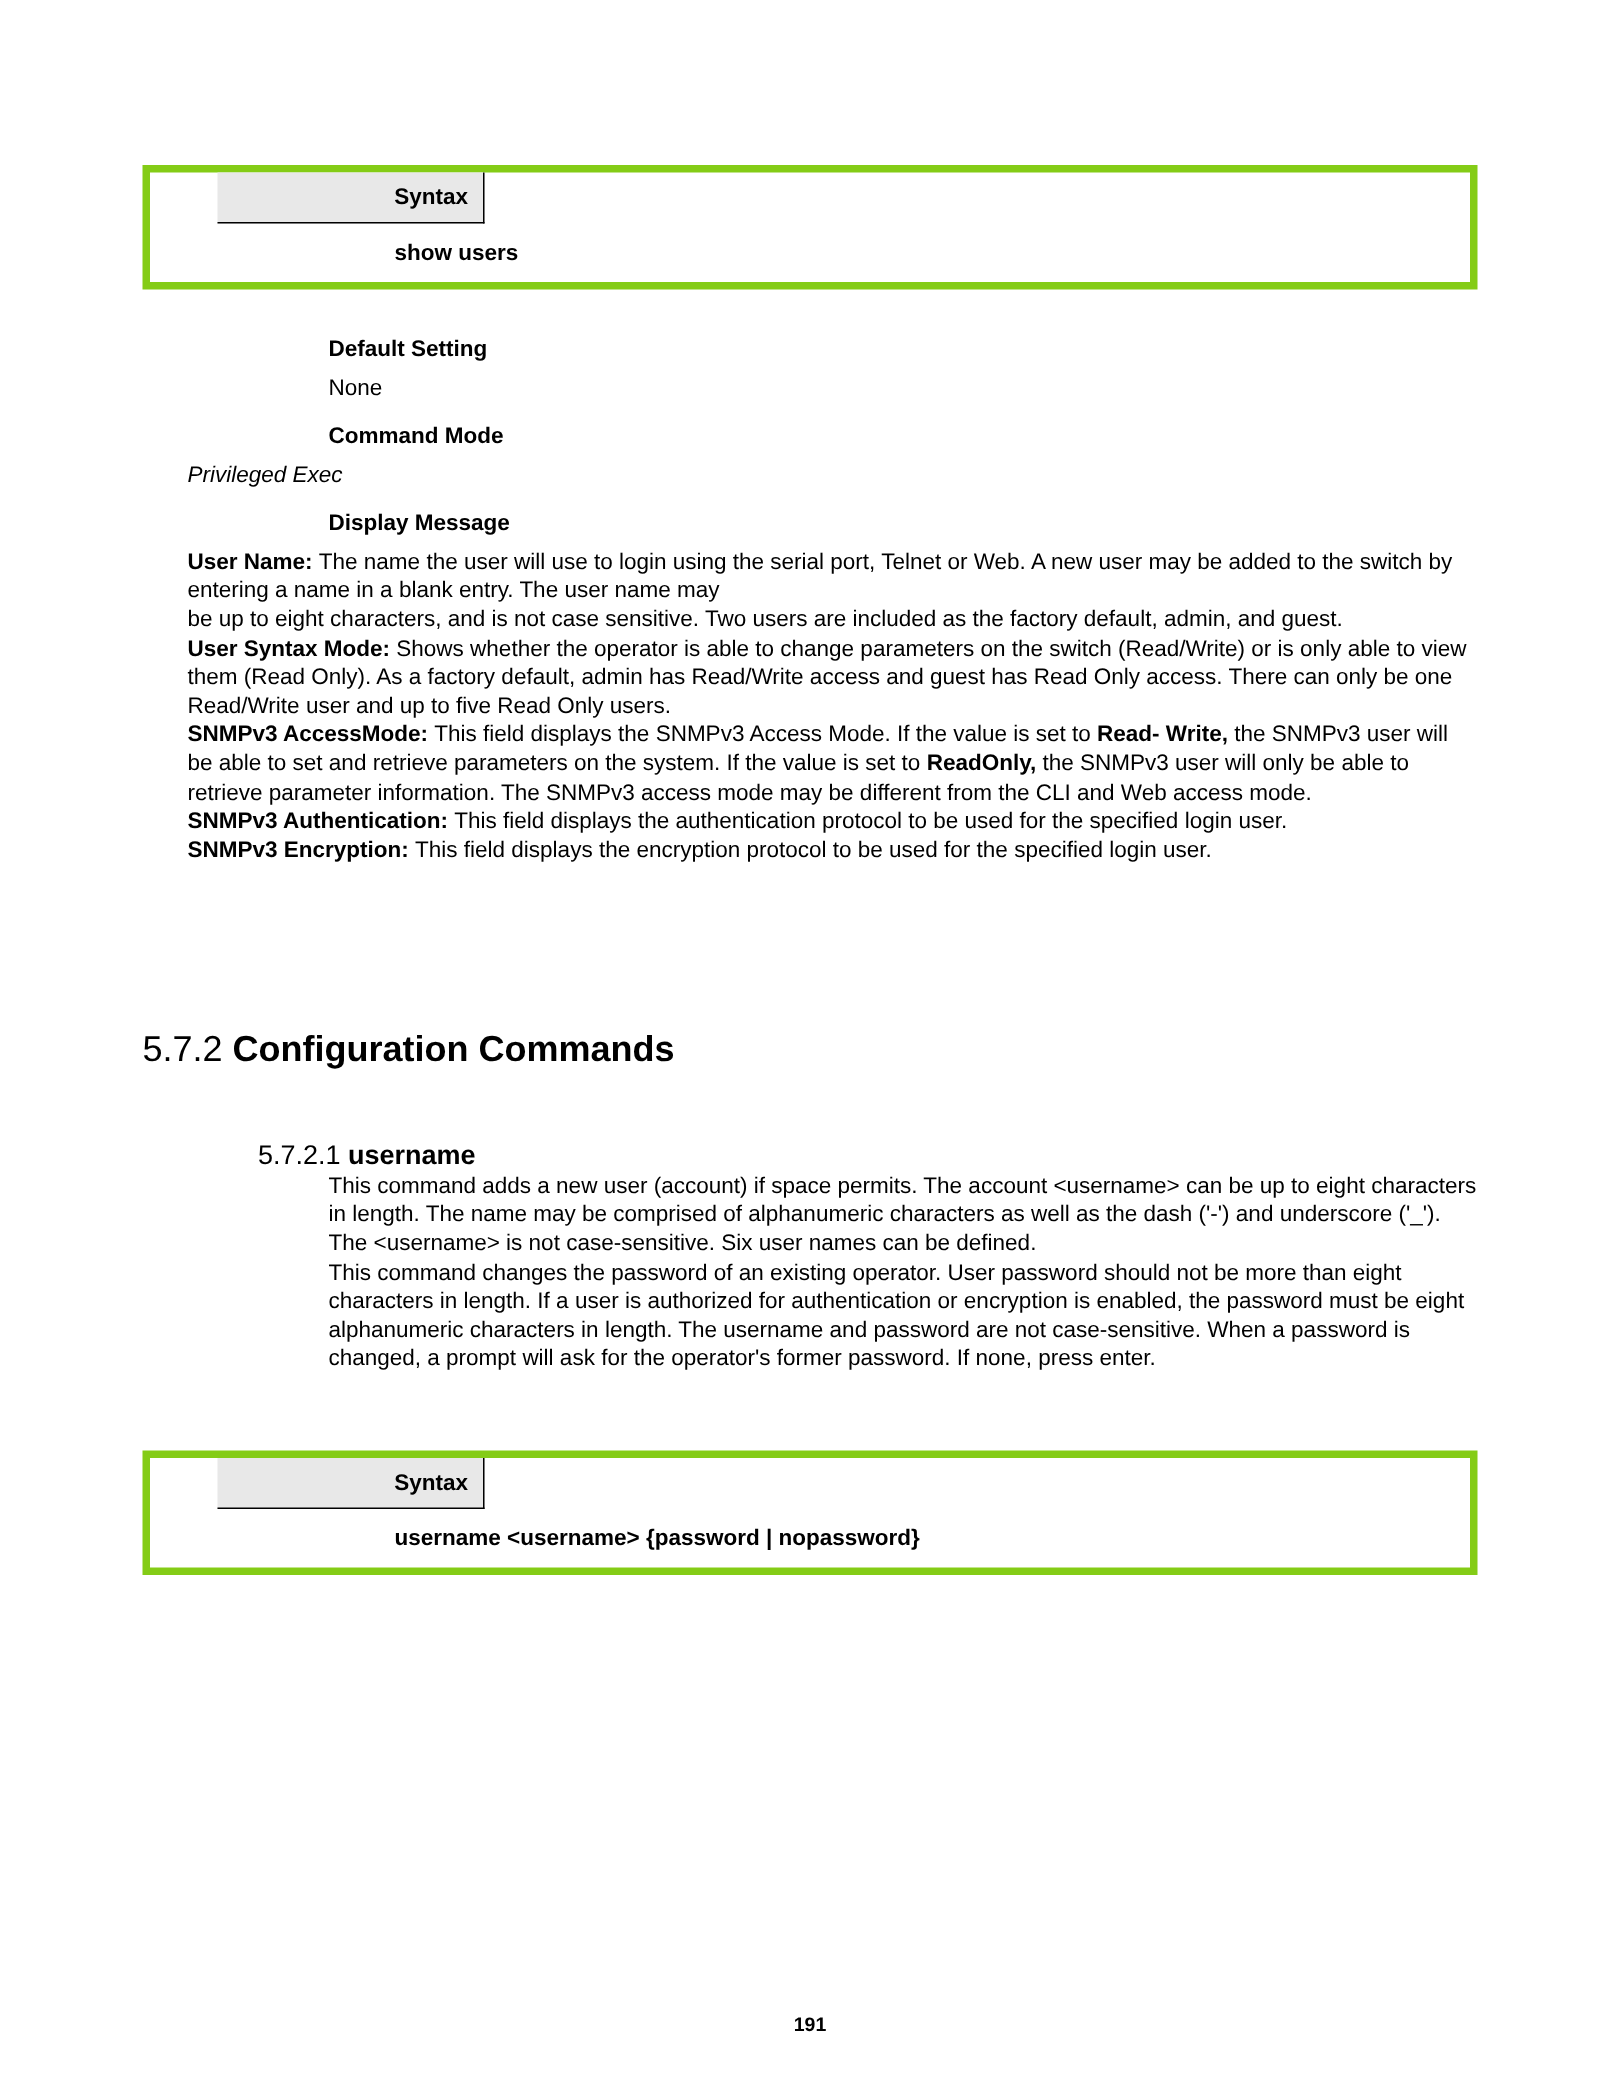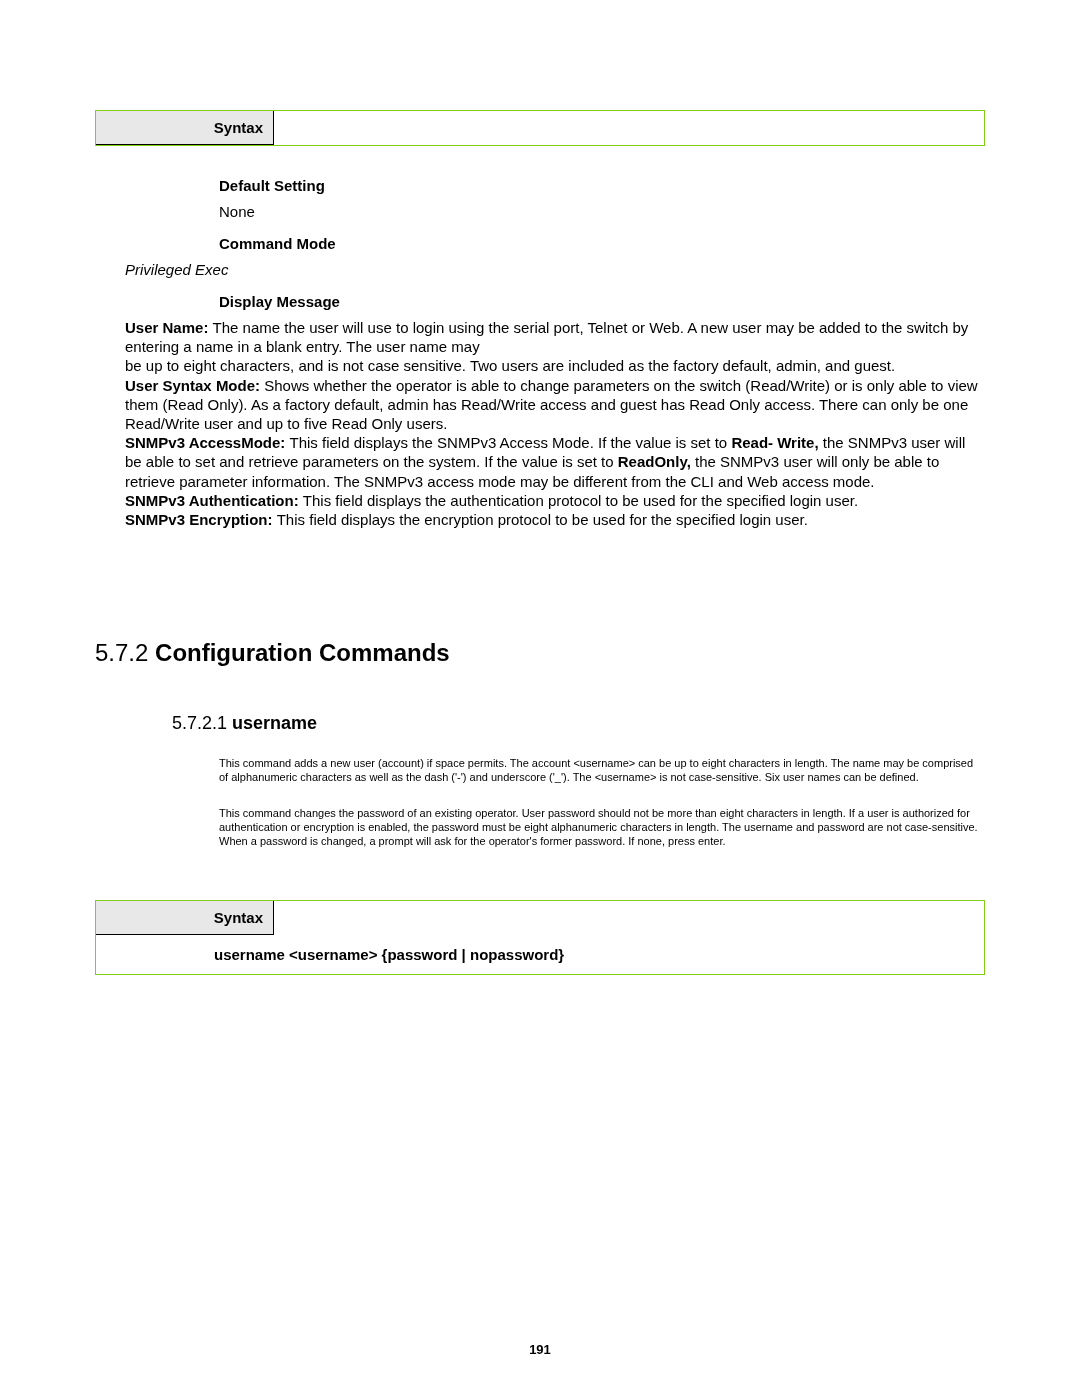--- a/index.html
+++ b/index.html
@@ -9,22 +9,23 @@
     }
     body {
       font-family: Arial, Helvetica, sans-serif;
       background: #fff;
       width: 1080px;
       height: 1397px;
       position: relative;
       padding: 110px 95px 50px 95px;
     }
     .syntax-box {
-      border: 1px solid #84cc16;
+      border: 5px solid #84cc16;
       margin-bottom: 8px;
+      padding-left: 45px;
     }
     .syntax-header {
       background: #e8e8e8;
       border-bottom: 1px solid #000;
       border-right: 1px solid #000;
       width: 178px;
       padding: 8px 10px 8px 0;
       text-align: right;
       font-weight: bold;
       font-size: 15px;
@@ -74,23 +75,22 @@
     .sub-heading {
       font-size: 18px;
       font-weight: bold;
       margin-left: 77px;
       margin-top: 46px;
     }
     .sub-heading .num {
       font-weight: normal;
     }
     .para {
-      font-size: 11px;
+      font-size: 15px;
       margin-left: 124px;
-      margin-top: 22px;
       line-height: 1.28;
       max-width: 770px;
     }
     .syntax-box.second {
       margin-top: 52px;
     }
     .page-num {
       position: absolute;
       bottom: 40px;
       left: 0;
@@ -98,20 +98,21 @@
       text-align: center;
       font-weight: bold;
       font-size: 13px;
     }
   </style>
 </head>
 <body>
 
 <div class="syntax-box">
   <div class="syntax-header">Syntax</div>
+  <div class="syntax-body">show users</div>
 </div>
 
 <div class="section-label">Default Setting</div>
 <div class="section-value">None</div>
 
 <div class="section-label mt-small">Command Mode</div>
 <div class="privileged">Privileged Exec</div>
 
 <div class="section-label mt-small">Display Message</div>
 

